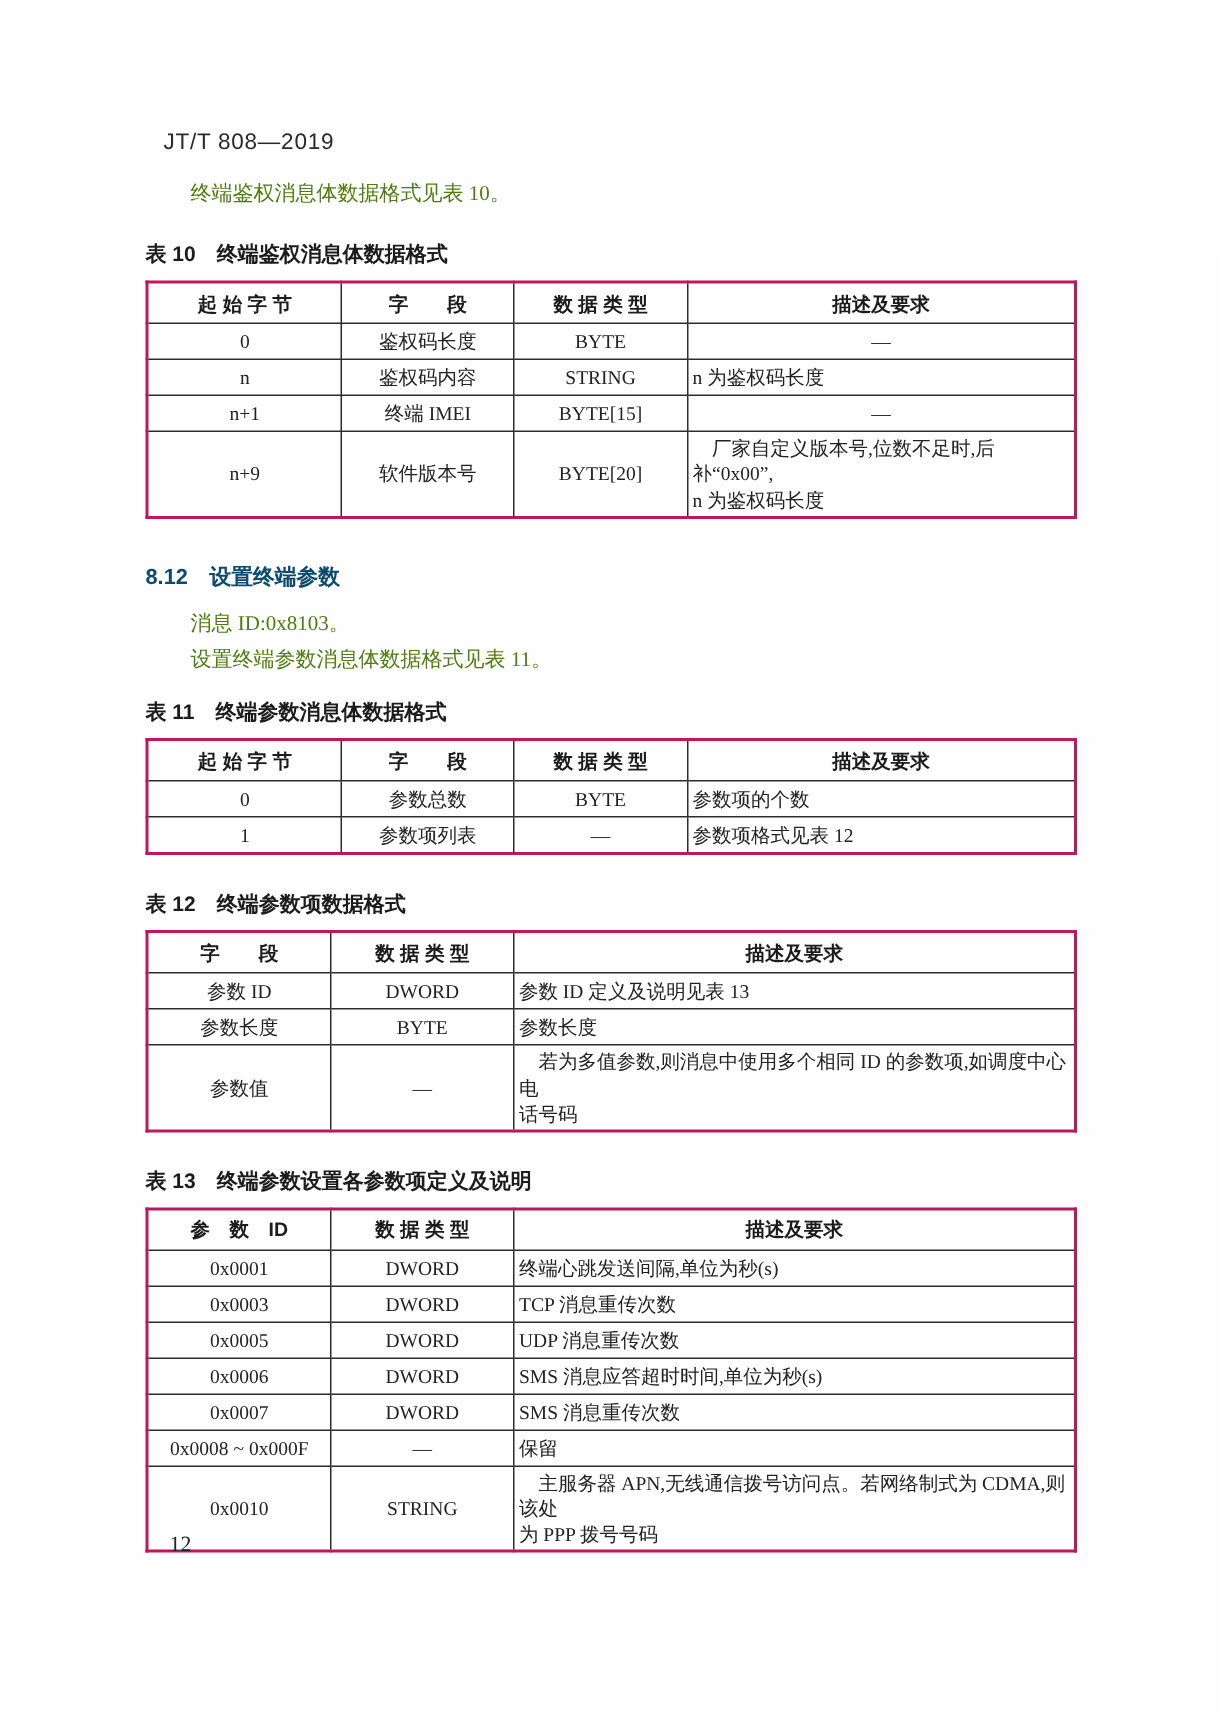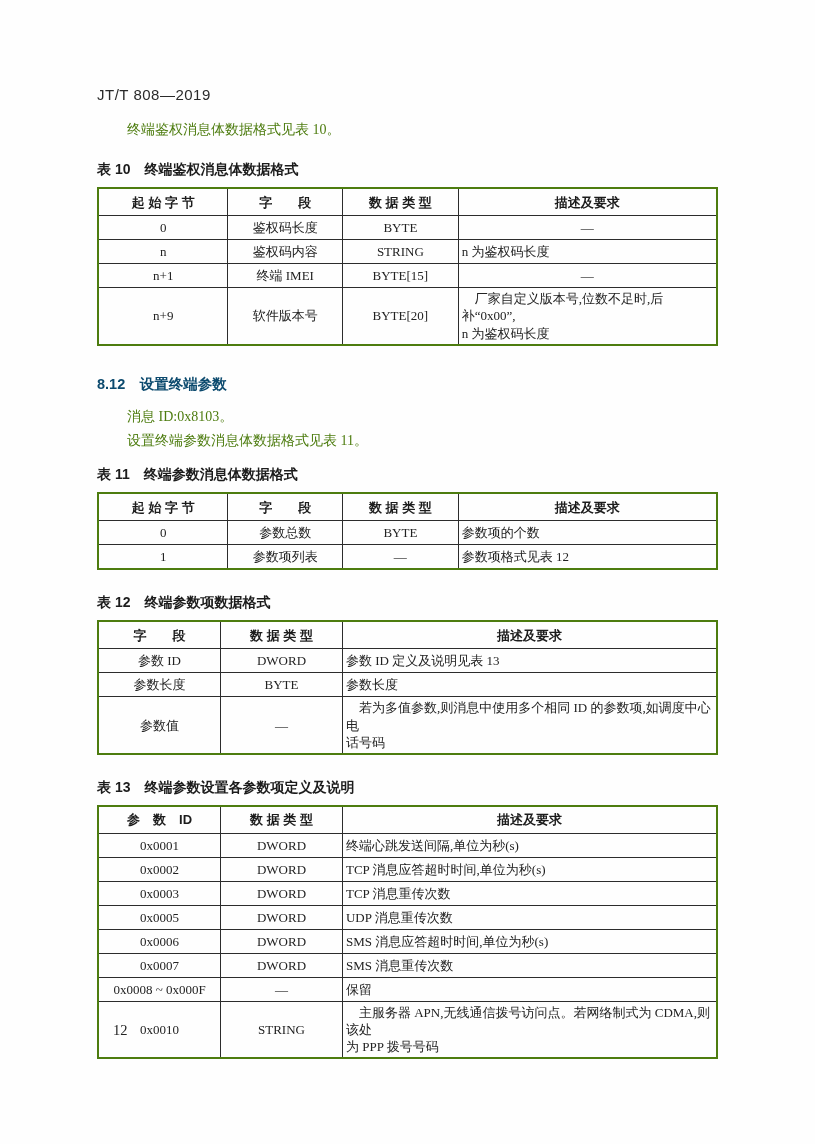--- a/index.html
+++ b/index.html
@@ -18,20 +18,21 @@
     overflow: hidden;
     font-family: "Liberation Serif", "DejaVu Serif", serif;
     color: #1e1e1e;
   }
   .running-header {
     margin-top: 86px;
     font-family: "Liberation Sans", "DejaVu Sans", sans-serif;
     font-size: 15px;
     letter-spacing: 0.5px;
     color: #2a2a2a;
+    margin-left: 12px;
   }
   .body-text {
     font-size: 14px;
     line-height: 1.45;
     padding-left: 30px;
     color: #4d7c0f;
   }
   .intro { margin-top: 17px; }
   .caption {
     font-family: "Liberation Sans", "DejaVu Sans", sans-serif;
@@ -50,21 +51,21 @@
     font-size: 14.5px;
     color: #0c4a6e;
   }
   .para-msg { margin-top: 13px; }
   .para-ref { margin-top: 4px; }
   table.std {
     width: 100%;
     margin-top: 8px;
     border-collapse: collapse;
     table-layout: fixed;
-    border: 2px solid #4d7c0f;
+    border: 2px solid #be185d;
     font-size: 13px;
     color: #222;
   }
   table.std th, table.std td {
     border: 1px solid #2c2c2c;
     text-align: center;
     vertical-align: middle;
     padding: 2px 5px;
     line-height: 1.32;
   }
@@ -228,25 +229,20 @@
           <th>描述及要求</th>
         </tr>
       </thead>
       <tbody>
         <tr>
           <td>0x0001</td>
           <td>DWORD</td>
           <td class="desc">终端心跳发送间隔,单位为秒(s)</td>
         </tr>
         <tr>
-          <td>0x0002</td>
-          <td>DWORD</td>
-          <td class="desc">TCP 消息应答超时时间,单位为秒(s)</td>
-        </tr>
-        <tr>
           <td>0x0003</td>
           <td>DWORD</td>
           <td class="desc">TCP 消息重传次数</td>
         </tr>
         <tr>
           <td>0x0005</td>
           <td>DWORD</td>
           <td class="desc">UDP 消息重传次数</td>
         </tr>
         <tr>

